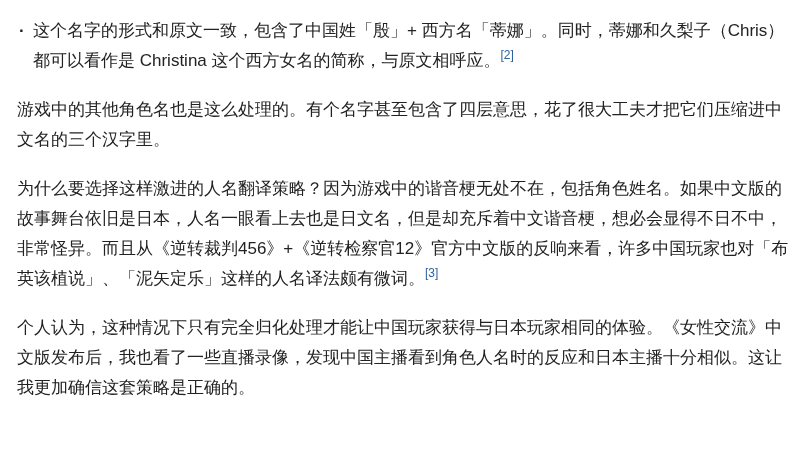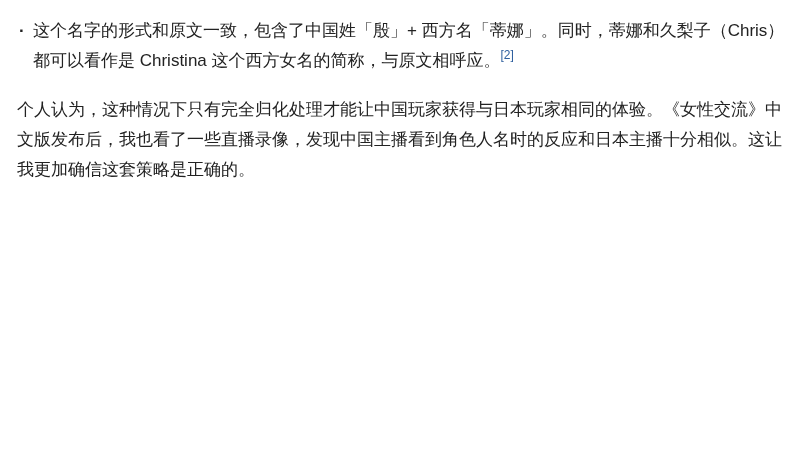--- a/index.html
+++ b/index.html
@@ -48,17 +48,19 @@
 </style>
 </head>
 <body>
 
 <div class="doc">
 
   <ul class="bullet-list">
     <li><span>这个名字的形式和原文一致，包含了中国姓「殷」+ 西方名「蒂娜」。同时，蒂娜和久梨子（Chris）都可以看作是 Christina 这个西方女名的简称，与原文相呼应。</span><sup class="ref"><a href="#">[2]</a></sup></li>
   </ul>
 
+  <p class="para"><span>游戏中的其他角色名也是这么处理的。有个名字甚至包含了四层意思，花了很大工夫才把它们压缩进中文名的三个汉字里。</span></p>
 
+  <p class="para"><span>为什么要选择这样激进的人名翻译策略？因为游戏中的谐音梗无处不在，包括角色姓名。如果中文版的故事舞台依旧是日本，人名一眼看上去也是日文名，但是却充斥着中文谐音梗，想必会显得不日不中，非常怪异。而且从《逆转裁判456》+《逆转检察官12》官方中文版的反响来看，许多中国玩家也对「布英该植说」、「泥矢定乐」这样的人名译法颇有微词。</span><sup class="ref"><a href="#">[3]</a></sup></p>
 
   <p class="para"><span>个人认为，这种情况下只有完全归化处理才能让中国玩家获得与日本玩家相同的体验。《女性交流》中文版发布后，我也看了一些直播录像，发现中国主播看到角色人名时的反应和日本主播十分相似。这让我更加确信这套策略是正确的。</span></p>
 
 </div>
 
 </body></html>

